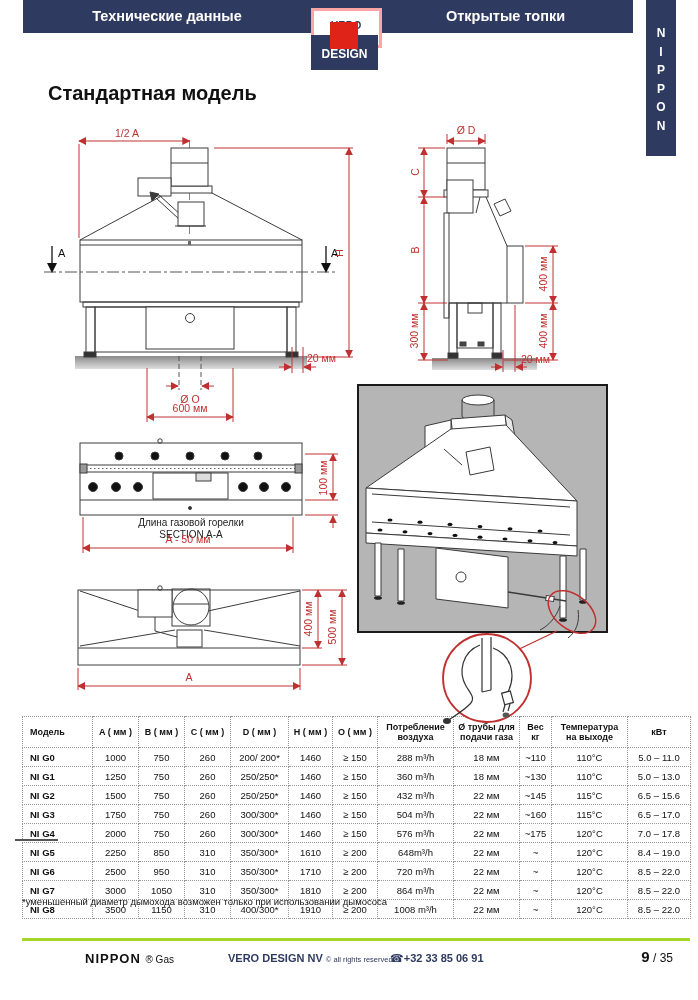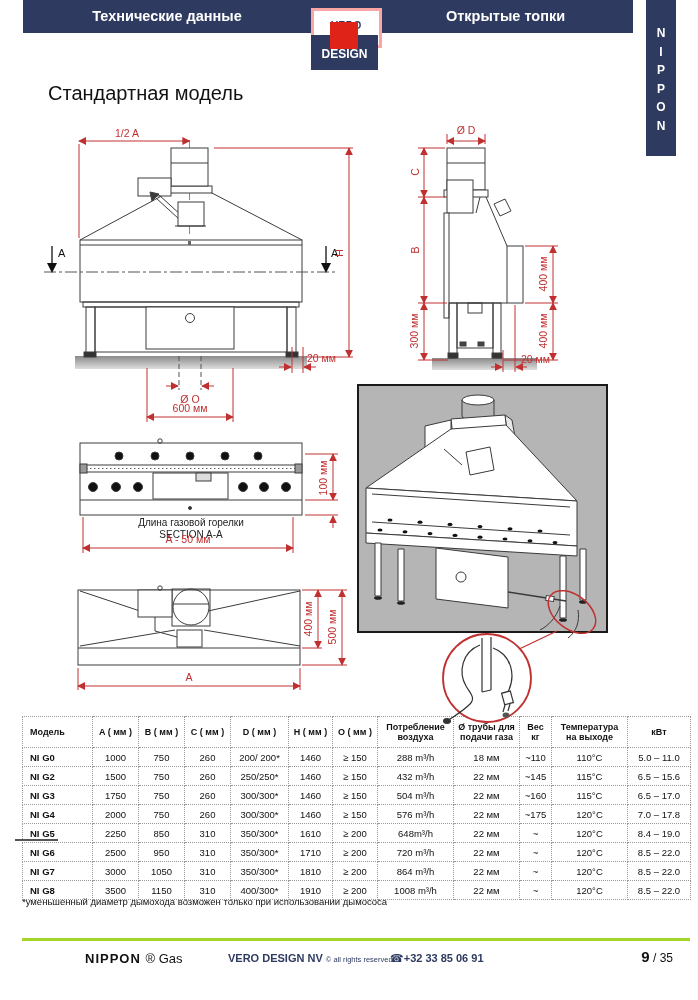--- a/index.html
+++ b/index.html
@@ -14,40 +14,40 @@
   .logo{position:absolute;left:311px;top:0;width:67px;height:70px;z-index:5;}
   .logo-top{position:absolute;left:0;top:8px;width:65px;height:34px;background:#fff;
             border:3px solid #fca5a5;text-align:center;line-height:30px;
             color:#2e3a60;font-weight:bold;font-size:10px;letter-spacing:.5px;}
   .logo-bottom{position:absolute;left:0;top:35px;width:67px;height:35px;background:#2e3a60;
             text-align:center;line-height:38px;color:#fff;font-weight:bold;font-size:12px;}
   .logo-square{position:absolute;left:19px;top:22px;width:28px;height:27px;background:#df2318;z-index:6;}
   .nippon{position:absolute;left:646px;top:0;width:30px;height:156px;background:#2e3a60;z-index:4;
           display:flex;flex-direction:column;align-items:center;padding-top:24px;box-sizing:border-box;}
   .nippon span{display:block;color:#fff;font-weight:bold;font-size:12px;line-height:18.5px;}
-  .page-title{position:absolute;left:48px;top:82px;font-size:20px;font-weight:normal;z-index:2;}
+  .page-title{position:absolute;left:48px;top:82px;font-size:20px;font-weight:bold;z-index:2;}
   
   .draw-svg{position:absolute;left:0;top:0;width:698px;height:730px;z-index:3;pointer-events:none;}
   
   .spec-table{position:absolute;left:22px;top:716px;width:668px;z-index:1;
               border-collapse:collapse;table-layout:fixed;font-size:9.5px;}
   .spec-table th,.spec-table td{border-right:1px dotted #999;border-bottom:1px dotted #999;
               text-align:center;padding:0 1px;vertical-align:middle;overflow:hidden;}
   .spec-table th{height:30px;font-weight:bold;font-size:9px;line-height:1.12;white-space:pre-line;
               border-top:1px dotted #999;}
   .spec-table td{height:18px;}
   .spec-table th:first-child,.spec-table td:first-child{border-left:1px dotted #999;}
   .spec-table .c-model{text-align:left;padding-left:7px;font-weight:bold;margin-left:24px;}
   .g5-divider{position:absolute;left:15px;top:839px;width:43px;height:2px;background:#555;z-index:2;}
   
   .footnote{position:absolute;left:22px;top:896px;font-size:9.5px;color:#111;z-index:2;}
   .green-line{position:absolute;left:22px;top:938px;width:668px;height:3px;background:#a6d529;z-index:2;}
   .footer{position:absolute;left:0;top:948px;width:698px;height:24px;z-index:2;}
   .f-brand{position:absolute;left:85px;top:3px;font-size:13px;font-weight:bold;letter-spacing:1px;}
-  .f-brand-suffix{font-size:13px;font-weight:normal;letter-spacing:0;}
+  .f-brand-suffix{font-size:10px;font-weight:normal;letter-spacing:0;}
   .f-company{position:absolute;left:228px;top:4px;font-size:11px;font-weight:bold;color:#2e3a60;}
   .f-rights{font-size:7.5px;font-weight:normal;}
   .f-phone{position:absolute;left:390px;top:4px;font-size:11px;font-weight:bold;color:#2e3a60;}
   .f-page{position:absolute;left:603px;top:0;width:70px;text-align:right;font-size:12px;}
   .f-page b{font-size:15px;}
 </style>
 </head>
 <body>
 
 <div class="page">
@@ -380,20 +380,34 @@
           <td>200/ 200*</td>
           <td>1460</td>
           <td>≥ 150</td>
           <td>288 m³/h</td>
           <td>18 мм</td>
           <td>~110</td>
           <td>110°C</td>
           <td>5.0 – 11.0</td>
         </tr>
         <tr>
+          <td class="c-model">NI G1</td>
+          <td>1250</td>
+          <td>750</td>
+          <td>260</td>
+          <td>250/250*</td>
+          <td>1460</td>
+          <td>≥ 150</td>
+          <td>360 m³/h</td>
+          <td>18 мм</td>
+          <td>~130</td>
+          <td>110°C</td>
+          <td>5.0 – 13.0</td>
+        </tr>
+        <tr>
           <td class="c-model">NI G2</td>
           <td>1500</td>
           <td>750</td>
           <td>260</td>
           <td>250/250*</td>
           <td>1460</td>
           <td>≥ 150</td>
           <td>432 m³/h</td>
           <td>22 мм</td>
           <td>~145</td>

